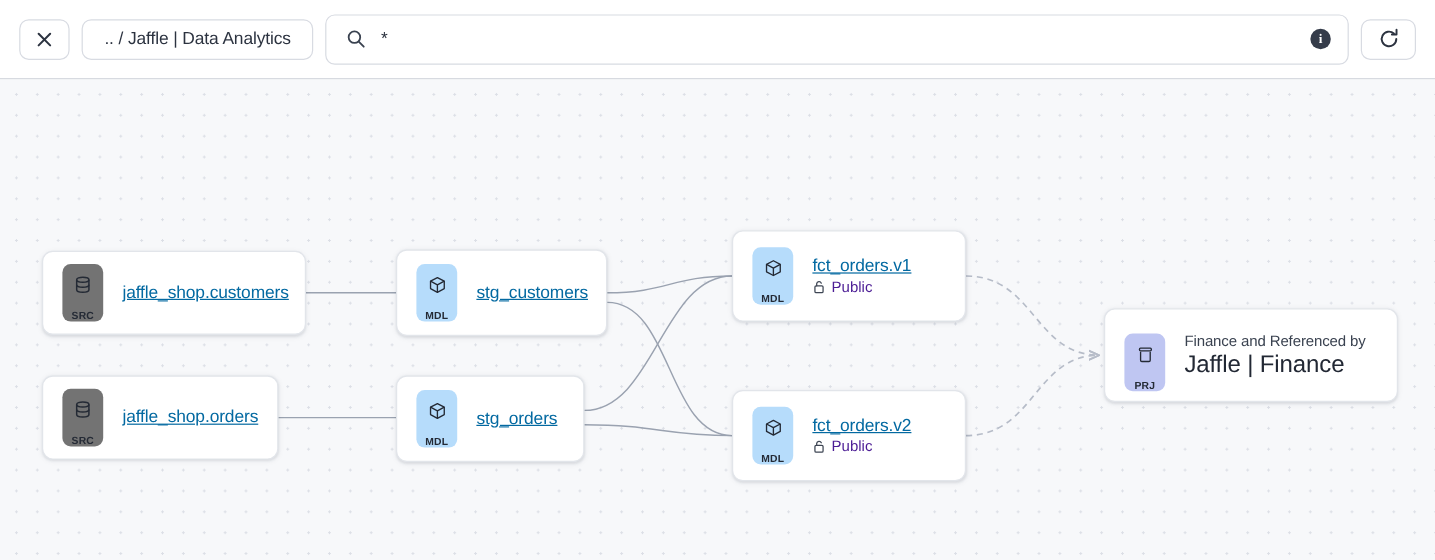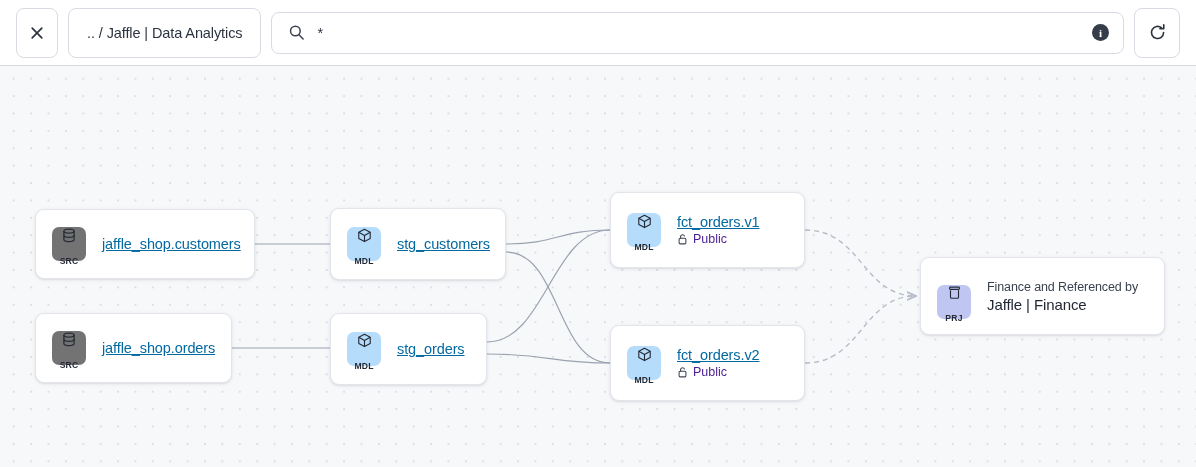--- a/index.html
+++ b/index.html
@@ -31,21 +31,21 @@
     align-items: center;
     padding: 0 16px;
     gap: 10px;
     z-index: 20;
   }
 
   .tb-btn {
     background: #ffffff;
     border: 1px solid #d8dbe2;
     border-radius: 8px;
-    height: 50px;
+    height: 34px;
     display: flex;
     align-items: center;
     justify-content: center;
     cursor: pointer;
     color: #2c3340;
   }
 
   #close-btn { width: 42px; flex: 0 0 42px; }
   #refresh-btn { width: 46px; flex: 0 0 46px; }
 
@@ -120,26 +120,26 @@
     box-shadow: 0 1px 2px rgba(40,48,64,0.10), 0 1px 5px rgba(40,48,64,0.06);
     display: flex;
     align-items: center;
     padding: 0 16px;
     gap: 16px;
     cursor: pointer;
     z-index: 5;
   }
 
   .badge {
-    width: 34px; height: 34px;
+    width: 34px; height: 48px;
     border-radius: 7px;
     display: flex;
     flex-direction: column;
     align-items: center;
-    justify-content: space-between;
+    justify-content: flex-end;
     gap: 12px;
     flex: 0 0 34px;
   }
   .badge .glyph { display: block; line-height: 0; margin-top: 1px; }
   .badge .tag {
     font-size: 8.6px;
     font-weight: bold;
     letter-spacing: 0.2px;
     color: #242a35;
     line-height: 10px;
@@ -168,21 +168,21 @@
     white-space: nowrap;
   }
 
   .node-kicker {
     font-size: 12.5px;
     color: #3a4250;
     white-space: nowrap;
     letter-spacing: -0.1px;
   }
   .node-strong {
-    font-size: 15px;
+    font-size: 20px;
     color: #222834;
     white-space: nowrap;
     letter-spacing: -0.1px;
   }
 
   
   #node-src-customers { left: 35px;  top: 143px; width: 220px; height: 70px; }
   #node-src-orders    { left: 35px;  top: 247px; width: 197px; height: 70px; }
   #node-stg-customers { left: 330px; top: 142px; width: 176px; height: 72px; }
   #node-stg-orders    { left: 330px; top: 247px; width: 157px; height: 72px; }

